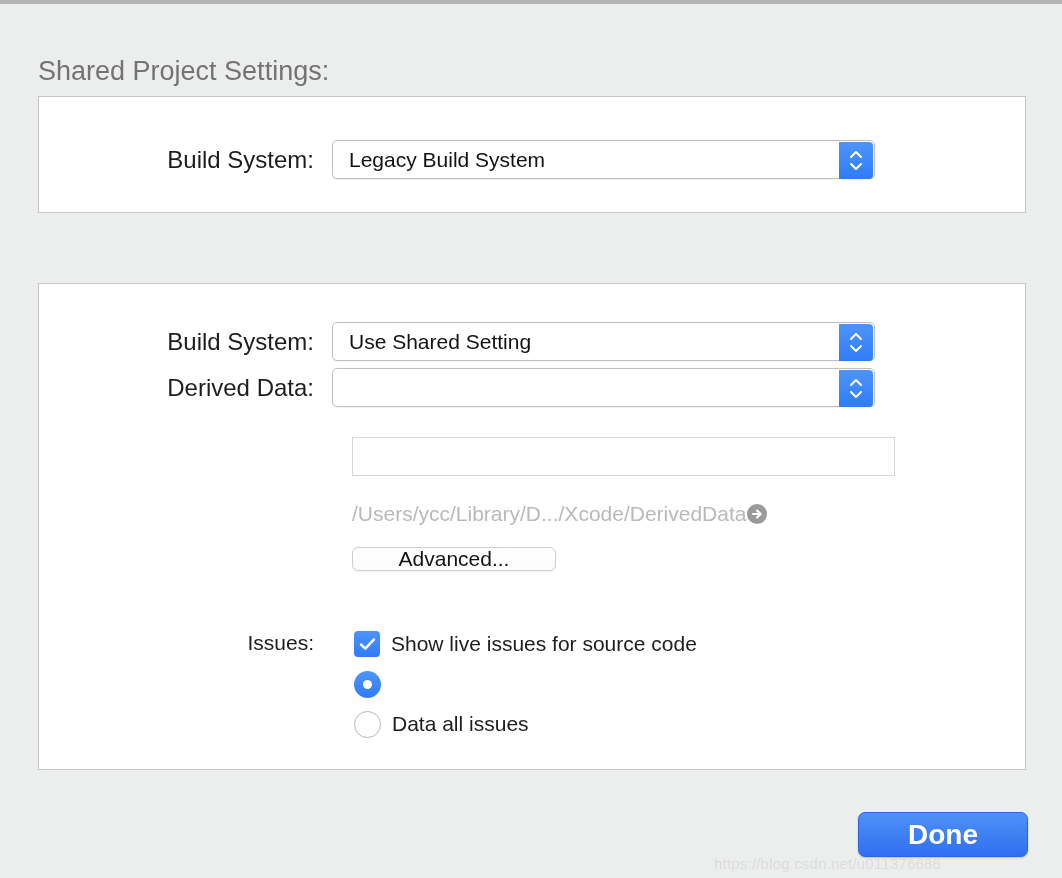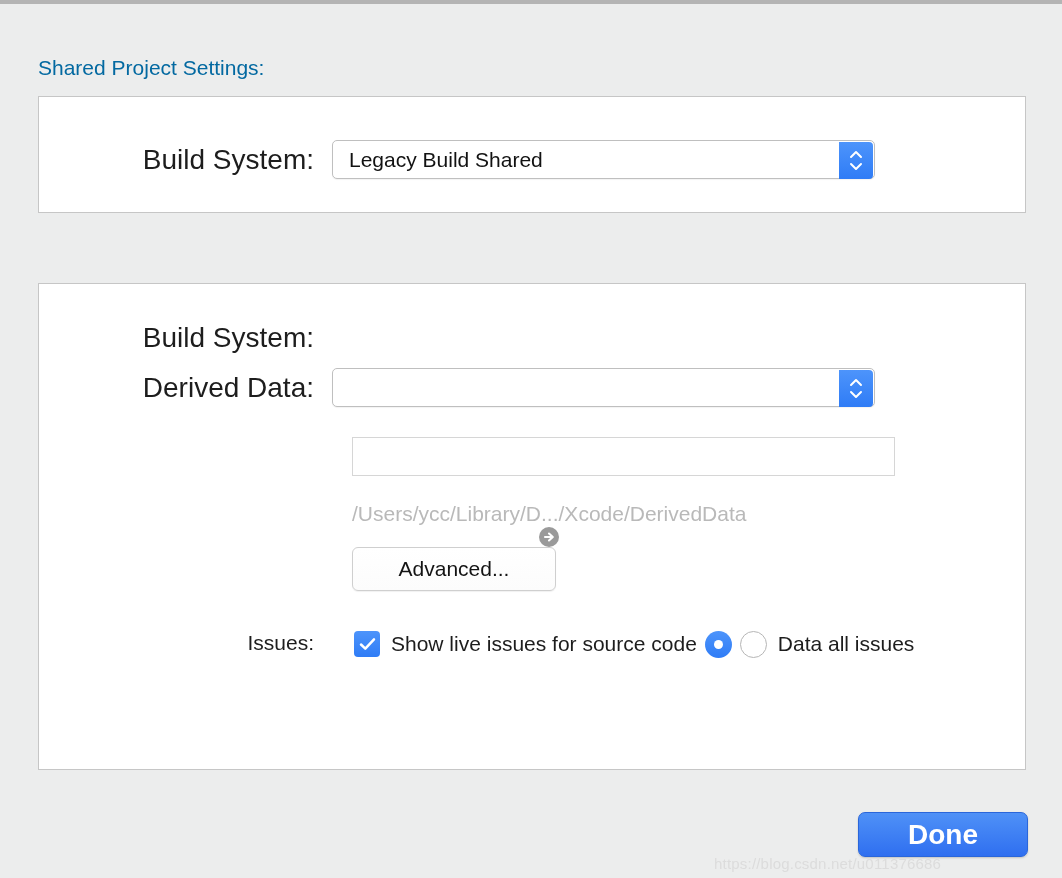--- a/index.html
+++ b/index.html
@@ -30,22 +30,22 @@
     position: absolute;
     left: 0; top: 4px;
     width: 1062px;
     height: 874px;
     background: #eceded;
   }
 
   
   .section-title {
     position: absolute;
-    font-size: 21px;
-    color: #0369a1;
+    font-size: 27px;
+    color: #737373;
     white-space: nowrap;
   }
   #shared-title  { left: 38px; top: 52px; }
   #peruser-title { left: 38px; top: 234px; }
 
   
   .group-box {
     position: absolute;
     background: #ffffff;
     border: 1px solid #c6c6c6;
@@ -54,21 +54,21 @@
   #shared-box  { left: 38px; top: 92px;  width: 988px; height: 117px; }
   #peruser-box { left: 38px; top: 279px; width: 988px; height: 487px; }
 
   
   .row {
     position: absolute;
     display: flex;
     align-items: center;
   }
   .field-label {
-    font-size: 28px;
+    font-size: 24px;
     color: #1d1d1d;
     text-align: right;
     white-space: nowrap;
     padding-right: 18px;
     box-sizing: border-box;
     width: 294px;
   }
 
   
   .popup {
@@ -113,33 +113,32 @@
     background: #ffffff;
     border: 1px solid #d6d6d6;
     box-sizing: border-box;
   }
 
   
   .path-line {
     position: absolute;
     display: flex;
     align-items: center;
-    flex-direction: column;
   }
   .path-text {
     font-size: 21px;
     color: #b9b9b9;
     white-space: nowrap;
   }
   .reveal-icon { display: block; }
 
   
   .push-button {
     position: absolute;
-    height: 44px;
+    height: 24px;
     background: linear-gradient(180deg,#ffffff 0%,#fcfcfc 100%);
     border: 1px solid #cfcfcf;
     border-radius: 6px;
     box-shadow: 0 1px 1px rgba(0,0,0,.06);
     display: flex;
     align-items: center;
     justify-content: center;
     padding: 0 20px;
     box-sizing: border-box;
     font-size: 21px;
@@ -157,21 +156,21 @@
     padding-right: 18px;
     box-sizing: border-box;
     font-size: 21px;
     color: #1d1d1d;
   }
   .choice-list {
     position: absolute;
     left: 354px;
     top: 624px;
     display: flex;
-    flex-direction: row;
+    flex-direction: column;
     gap: 8px;
   }
   .choice {
     display: flex;
     align-items: center;
     gap: 11px;
     height: 32px;
   }
   .choice-text {
     font-size: 21px;
@@ -240,37 +239,48 @@
 
 <div class="pane">
 
   <div class="section-title" id="shared-title">Shared Project Settings:</div>
 
   <div class="group-box" id="shared-box"></div>
 
   <div class="row" style="left:38px; top:136px;">
     <div class="field-label">Build System:</div>
     <div class="popup">
-      <span class="popup-value">Legacy Build Shared</span>
+      <span class="popup-value">Legacy Build System</span>
       <span class="stepper">
         <svg width="14" height="9" viewBox="0 0 14 9">
             <polyline points="2,7 7,2 12,7" fill="none" stroke="#ffffff" stroke-width="2" stroke-linecap="round" stroke-linejoin="round"></polyline>
           </svg>
         <svg width="14" height="9" viewBox="0 0 14 9">
             <polyline points="2,2 7,7 12,2" fill="none" stroke="#ffffff" stroke-width="2" stroke-linecap="round" stroke-linejoin="round"></polyline>
           </svg>
       </span>
     </div>
   </div>
 
 
   <div class="group-box" id="peruser-box"></div>
 
   <div class="row" style="left:38px; top:318px;">
     <div class="field-label">Build System:</div>
+    <div class="popup">
+      <span class="popup-value">Use Shared Setting</span>
+      <span class="stepper">
+        <svg width="14" height="9" viewBox="0 0 14 9">
+            <polyline points="2,7 7,2 12,7" fill="none" stroke="#ffffff" stroke-width="2" stroke-linecap="round" stroke-linejoin="round"></polyline>
+          </svg>
+        <svg width="14" height="9" viewBox="0 0 14 9">
+            <polyline points="2,2 7,7 12,2" fill="none" stroke="#ffffff" stroke-width="2" stroke-linecap="round" stroke-linejoin="round"></polyline>
+          </svg>
+      </span>
+    </div>
   </div>
 
   <div class="row" style="left:38px; top:364px;">
     <div class="field-label">Derived Data:</div>
     <div class="popup">
       <span class="stepper">
         <svg width="14" height="9" viewBox="0 0 14 9">
             <polyline points="2,7 7,2 12,7" fill="none" stroke="#ffffff" stroke-width="2" stroke-linecap="round" stroke-linejoin="round"></polyline>
           </svg>
         <svg width="14" height="9" viewBox="0 0 14 9">

